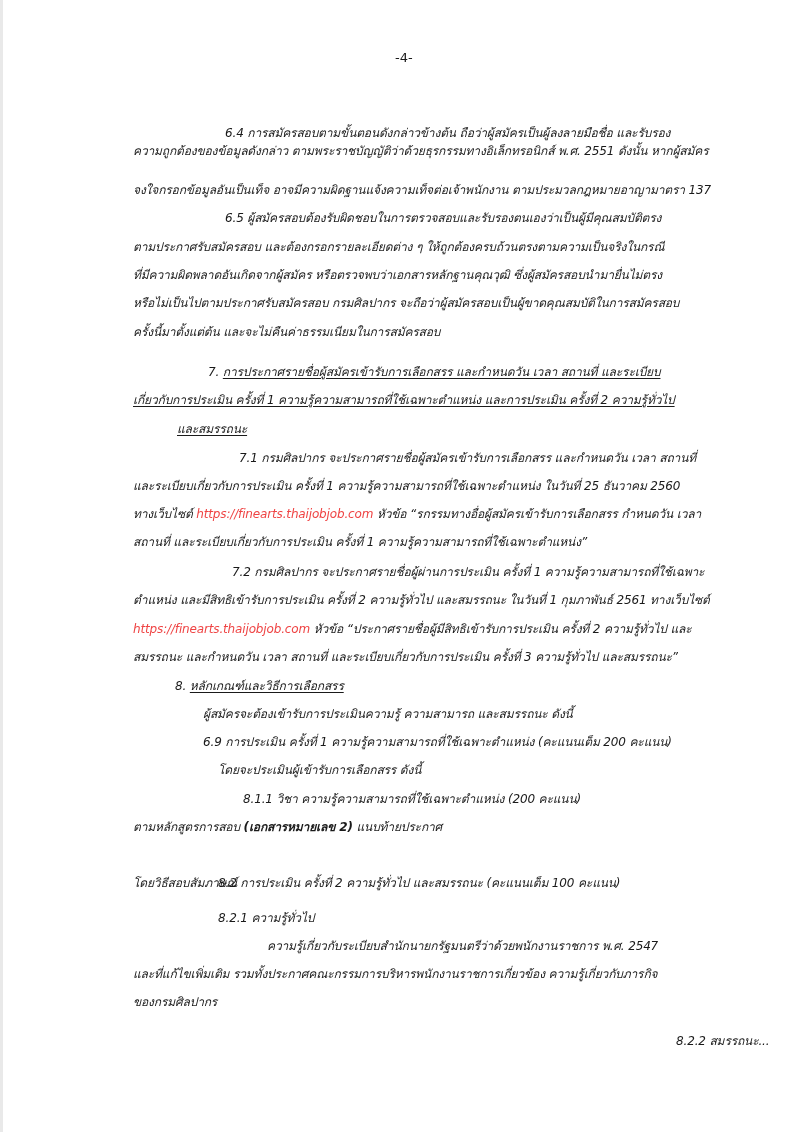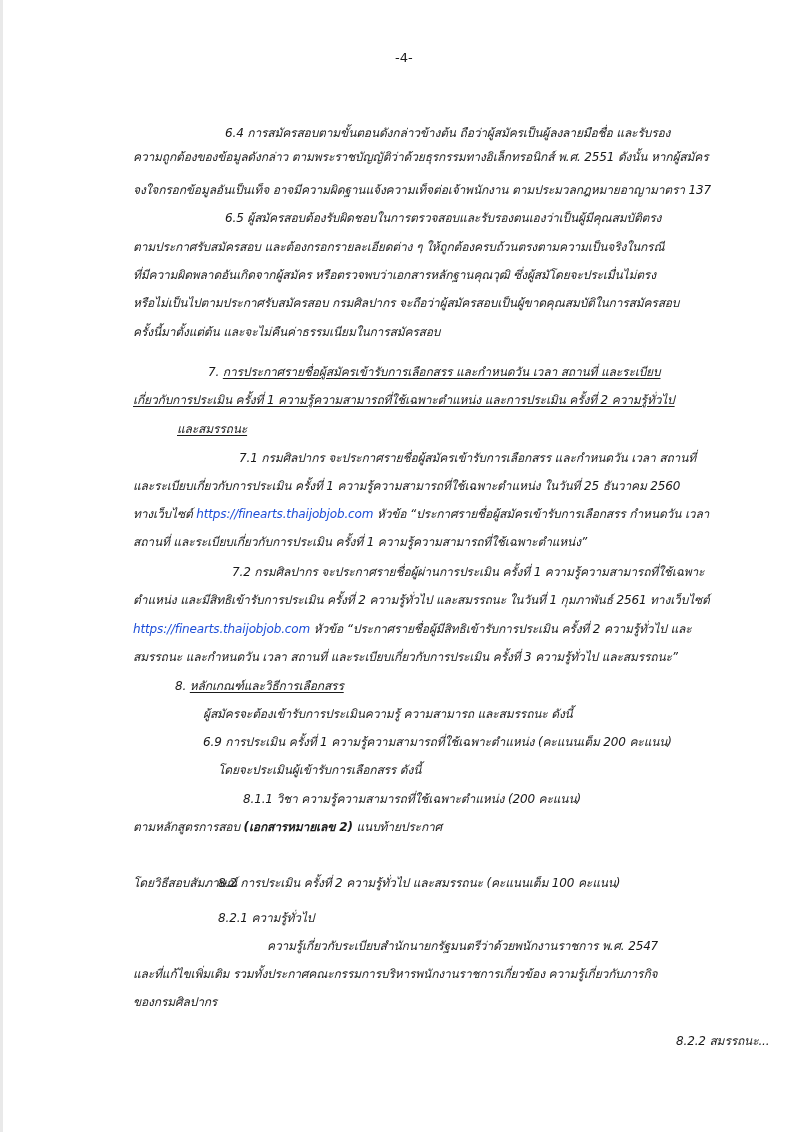--- a/index.html
+++ b/index.html
@@ -4,50 +4,50 @@
 <style>
   html, body { margin: 0; padding: 0; background: #ffffff; }
   body { width: 800px; height: 1132px; position: relative; overflow: hidden;
          font-family: "DejaVu Sans", "Liberation Sans", sans-serif; color: #1a1a1a; }
   .scan-edge { position: absolute; left: 0; top: 0; width: 3px; height: 1132px; background: #e9e9e9; }
   .line { position: absolute; white-space: nowrap; font-size: 12px; line-height: 18px;
           letter-spacing: -0.15px; transform-origin: left top; font-style: italic; }
   .pagenum { position: absolute; left: 395px; top: 50px; font-size: 13px; }
   .u { text-decoration: underline; text-underline-offset: 2px; }
   .b { font-weight: bold; }
-  .url { color: #1d4ed8; text-align: right; }
+  .url { color: #ef4444; text-align: right; }
 </style>
 </head>
 <body>
 
 <div class="scan-edge"></div>
 
 <div class="pagenum">-4-</div>
 
 <div class="line" style="left:225px;top:124px;">6.4 การสมัครสอบตามขั้นตอนดังกล่าวข้างต้น ถือว่าผู้สมัครเป็นผู้ลงลายมือชื่อ และรับรอง</div>
-<div class="line" style="left:133px;top:148px;">ความถูกต้องของข้อมูลดังกล่าว ตามพระราชบัญญัติว่าด้วยธุรกรรมทางอิเล็กทรอนิกส์ พ.ศ. 2551 ดังนั้น หากผู้สมัคร</div>
+<div class="line" style="left:133px;top:142px;">ความถูกต้องของข้อมูลดังกล่าว ตามพระราชบัญญัติว่าด้วยธุรกรรมทางอิเล็กทรอนิกส์ พ.ศ. 2551 ดังนั้น หากผู้สมัคร</div>
 <div class="line" style="left:133px;top:181px;">จงใจกรอกข้อมูลอันเป็นเท็จ อาจมีความผิดฐานแจ้งความเท็จต่อเจ้าพนักงาน ตามประมวลกฎหมายอาญามาตรา 137</div>
 
 <div class="line" style="left:225px;top:209px;">6.5 ผู้สมัครสอบต้องรับผิดชอบในการตรวจสอบและรับรองตนเองว่าเป็นผู้มีคุณสมบัติตรง</div>
 <div class="line" style="left:133px;top:238px;">ตามประกาศรับสมัครสอบ และต้องกรอกรายละเอียดต่าง ๆ ให้ถูกต้องครบถ้วนตรงตามความเป็นจริงในกรณี</div>
-<div class="line" style="left:133px;top:266px;">ที่มีความผิดพลาดอันเกิดจากผู้สมัคร หรือตรวจพบว่าเอกสารหลักฐานคุณวุฒิ  ซึ่งผู้สมัโดยจะประเมื่นไม่ตรง</div>
+<div class="line" style="left:133px;top:266px;">ที่มีความผิดพลาดอันเกิดจากผู้สมัคร หรือตรวจพบว่าเอกสารหลักฐานคุณวุฒิ  ซึ่งผู้สมัครสอบนำมายื่นไม่ตรง</div>
 <div class="line" style="left:133px;top:294px;">หรือไม่เป็นไปตามประกาศรับสมัครสอบ กรมศิลปากร จะถือว่าผู้สมัครสอบเป็นผู้ขาดคุณสมบัติในการสมัครสอบ</div>
 <div class="line" style="left:133px;top:323px;">ครั้งนี้มาตั้งแต่ต้น และจะไม่คืนค่าธรรมเนียมในการสมัครสอบ</div>
 
 <div class="line" style="left:208px;top:363px;">
   <span>7.</span>
   <span class="u">การประกาศรายชื่อผู้สมัครเข้ารับการเลือกสรร และกำหนดวัน เวลา สถานที่ และระเบียบ</span>
 </div>
 <div class="line u" style="left:133px;top:391px;">เกี่ยวกับการประเมิน ครั้งที่ 1 ความรู้ความสามารถที่ใช้เฉพาะตำแหน่ง  และการประเมิน ครั้งที่ 2 ความรู้ทั่วไป</div>
 <div class="line u" style="left:133px;top:420px;margin-left:44px;">และสมรรถนะ</div>
 
 <div class="line" style="left:232px;top:449px;margin-left:7px;">7.1 กรมศิลปากร จะประกาศรายชื่อผู้สมัครเข้ารับการเลือกสรร และกำหนดวัน เวลา สถานที่</div>
 <div class="line" style="left:133px;top:477px;">และระเบียบเกี่ยวกับการประเมิน ครั้งที่ 1 ความรู้ความสามารถที่ใช้เฉพาะตำแหน่ง ในวันที่ 25 ธันวาคม 2560</div>
 <div class="line" style="left:133px;top:505px;">
-  <span>ทางเว็บไซต์ </span><span class="url">https://finearts.thaijobjob.com</span><span> หัวข้อ “ประกาศรายชื่อผู้สมัครเข้ารับการเลือกสรร กำหนดวัน เวลา</span>
+  <span>ทางเว็บไซต์ </span><span class="url">https://finearts.thaijobjob.com</span><span> หัวข้อ “รกรรมทางอื่อผู้สมัครเข้ารับการเลือกสรร กำหนดวัน เวลา</span>
 </div>
 <div class="line" style="left:133px;top:533px;">สถานที่ และระเบียบเกี่ยวกับการประเมิน ครั้งที่ 1 ความรู้ความสามารถที่ใช้เฉพาะตำแหน่ง”</div>
 
 <div class="line" style="left:232px;top:563px;">7.2 กรมศิลปากร จะประกาศรายชื่อผู้ผ่านการประเมิน ครั้งที่ 1 ความรู้ความสามารถที่ใช้เฉพาะ</div>
 <div class="line" style="left:133px;top:591px;">ตำแหน่ง และมีสิทธิเข้ารับการประเมิน ครั้งที่ 2 ความรู้ทั่วไป และสมรรถนะ ในวันที่ 1 กุมภาพันธ์ 2561 ทางเว็บไซต์</div>
 <div class="line" style="left:133px;top:620px;">
   <span class="url">https://finearts.thaijobjob.com</span><span> หัวข้อ “ประกาศรายชื่อผู้มีสิทธิเข้ารับการประเมิน ครั้งที่ 2 ความรู้ทั่วไป และ</span>
 </div>
 <div class="line" style="left:133px;top:648px;">สมรรถนะ และกำหนดวัน เวลา สถานที่ และระเบียบเกี่ยวกับการประเมิน ครั้งที่ 3 ความรู้ทั่วไป และสมรรถนะ”</div>
 

